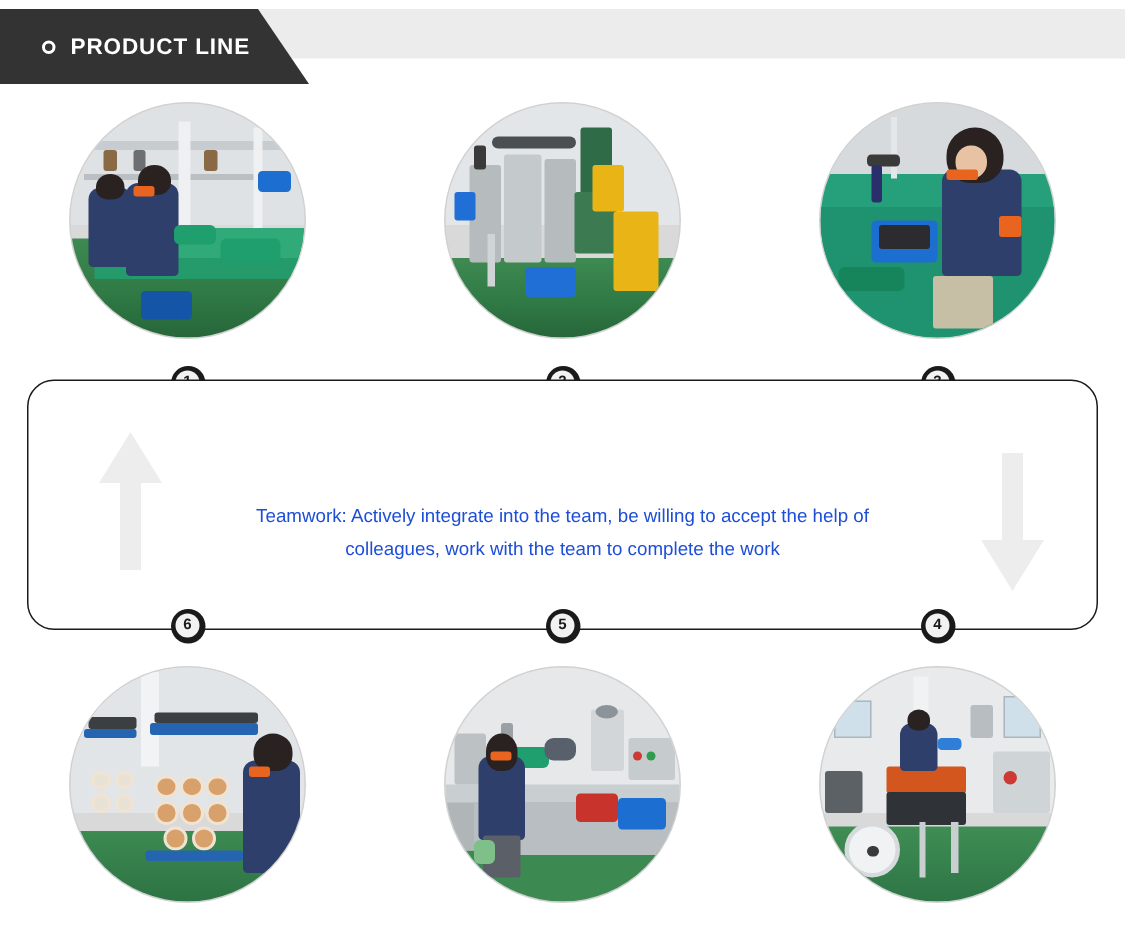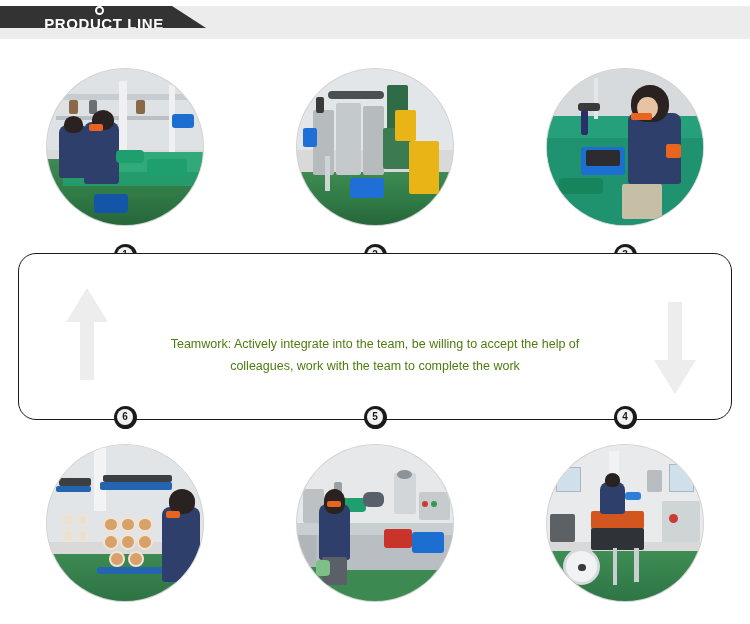--- a/index.html
+++ b/index.html
@@ -31,28 +31,27 @@
     position: absolute;
     left: 0; top: 6px;
     width: 750px;
     height: 33px;
     background: #ececec;
   }
   .header-tab {
     position: absolute;
     left: 0; top: 6px;
     width: 206px;
-    height: 22px;
+    height: 50px;
     background: #333333;
     -webkit-clip-path: polygon(0 0, 172px 0, 206px 100%, 0 100%);
     clip-path: polygon(0 0, 172px 0, 206px 100%, 0 100%);
     display: flex;
     align-items: center;
-    padding-left: 2px;
-    flex-direction: column;
+    padding-left: 28px;
   }
   .header-dot {
     width: 9px;
     height: 9px;
     border: 2px solid #ffffff;
     border-radius: 50%;
     flex: 0 0 auto;
     margin-right: 10px;
   }
   .header-title {
@@ -146,21 +145,21 @@
     color: #1a1a1a;
     letter-spacing: 0.4px;
   }
   .process-desc {
     position: absolute;
     left: 145px; top: 333px;
     width: 460px;
     text-align: center;
     font-size: 12.5px;
     line-height: 22px;
-    color: #4d7c0f;
+    color: #1d4ed8;
   }
 
   
   .badge-row {
     position: absolute;
     left: 0;
     width: 750px;
     height: 26px;
     display: flex;
   }

